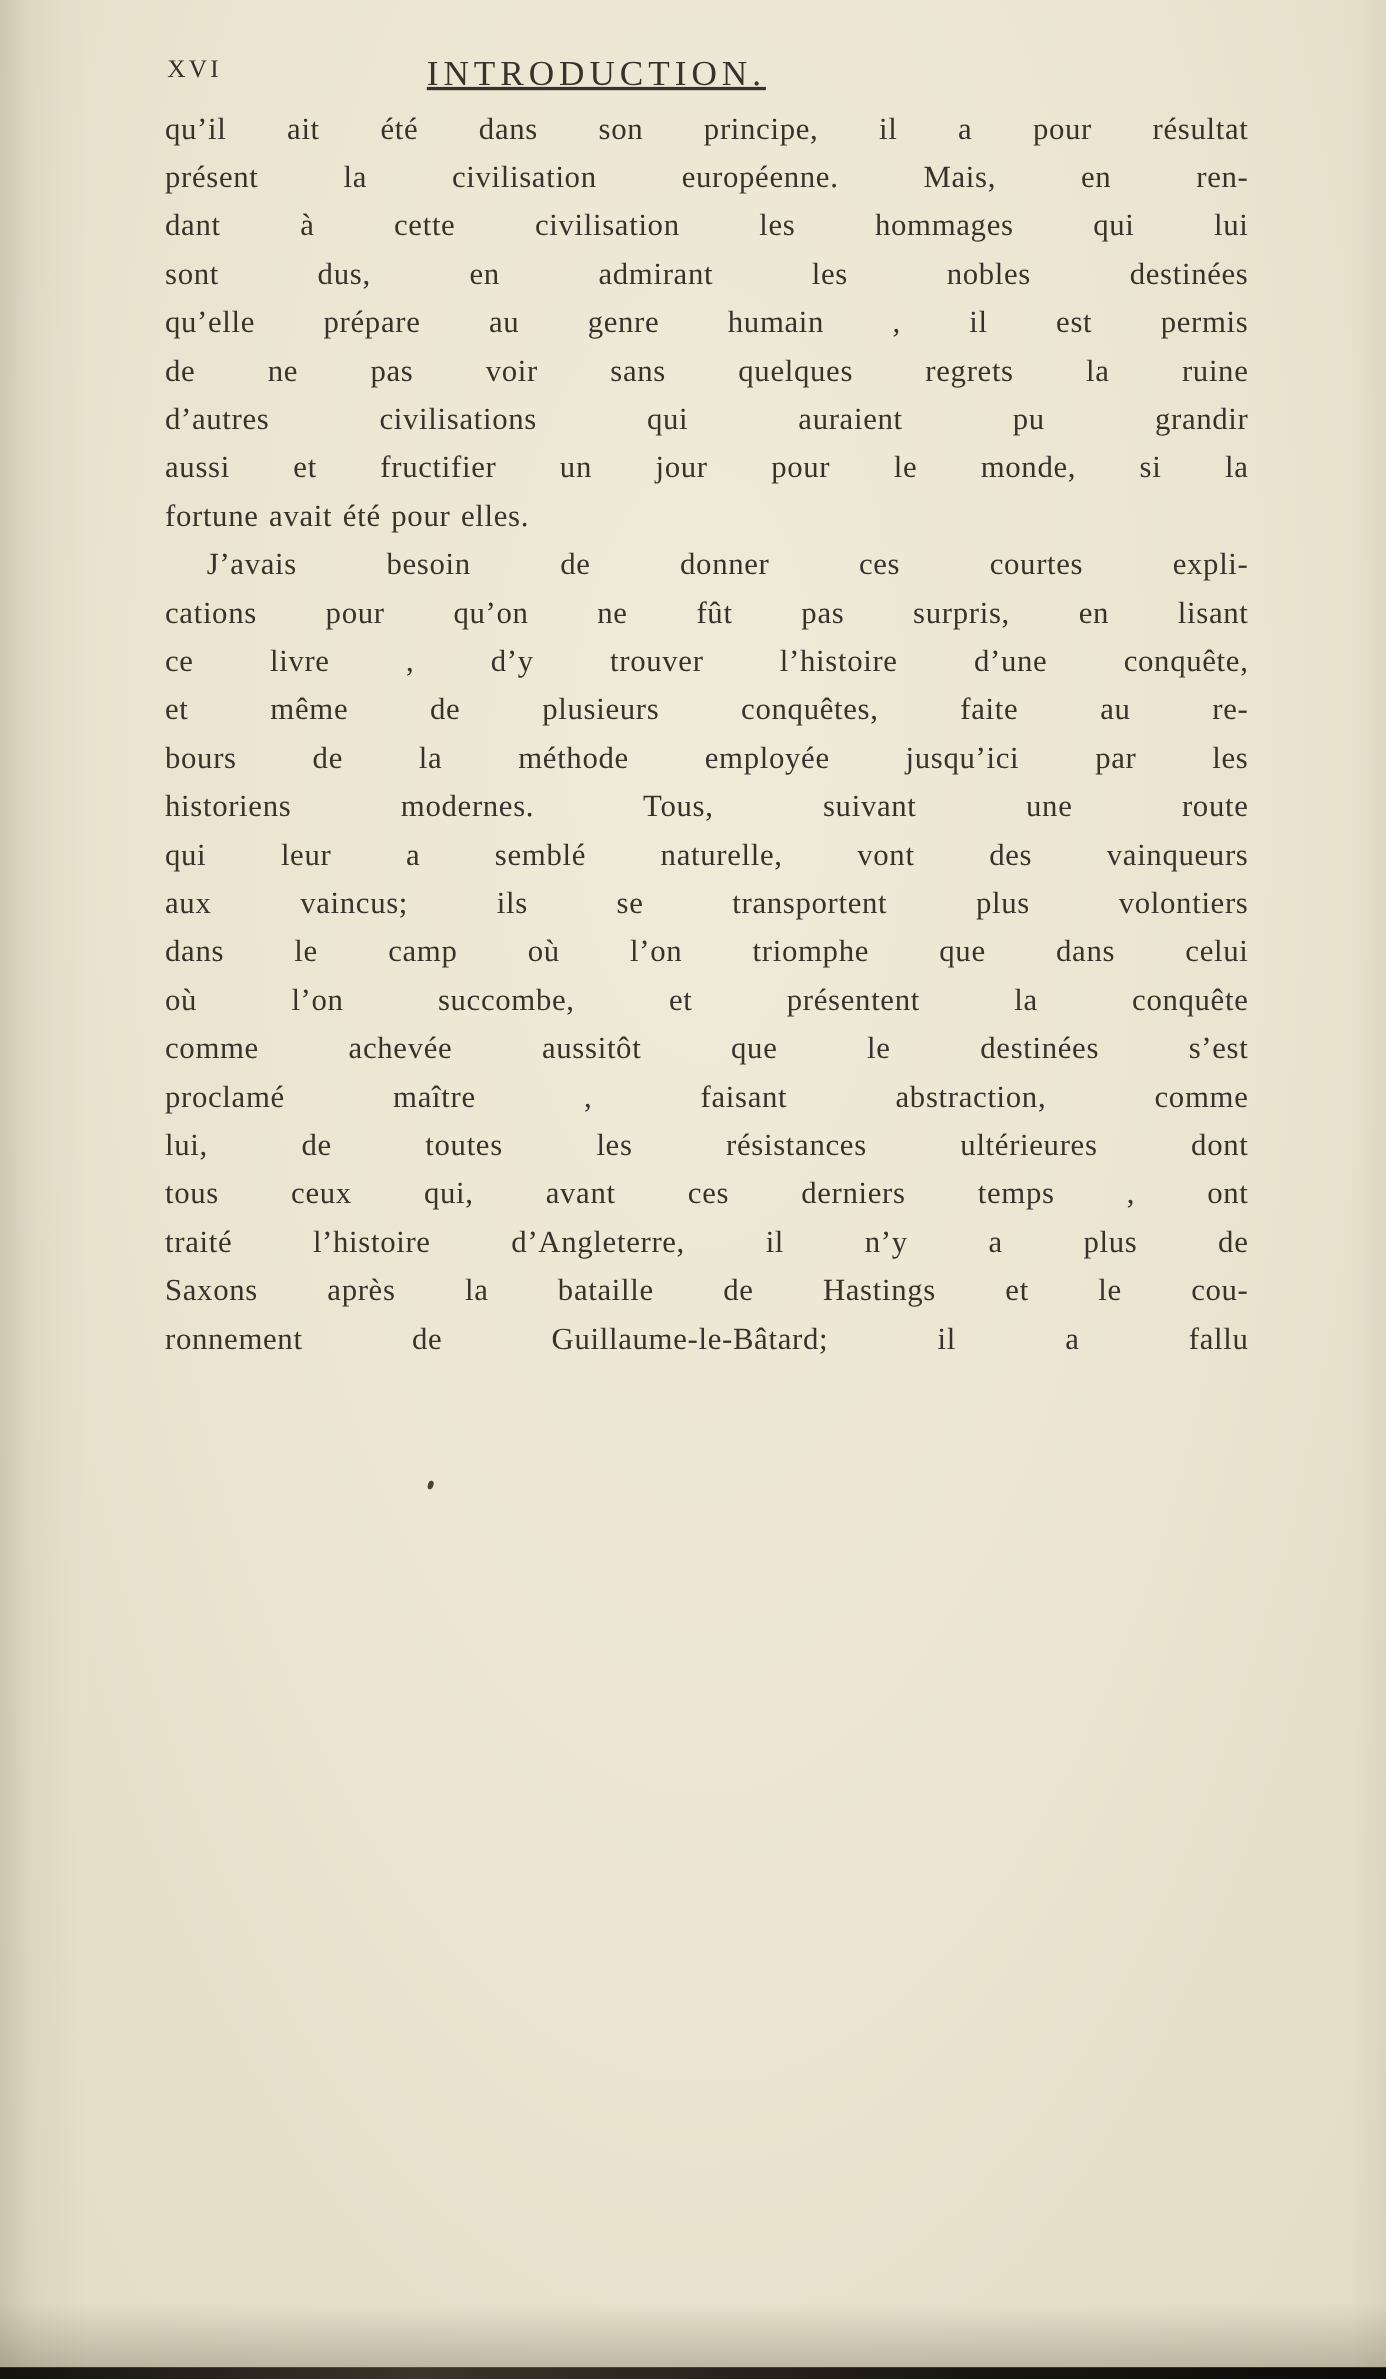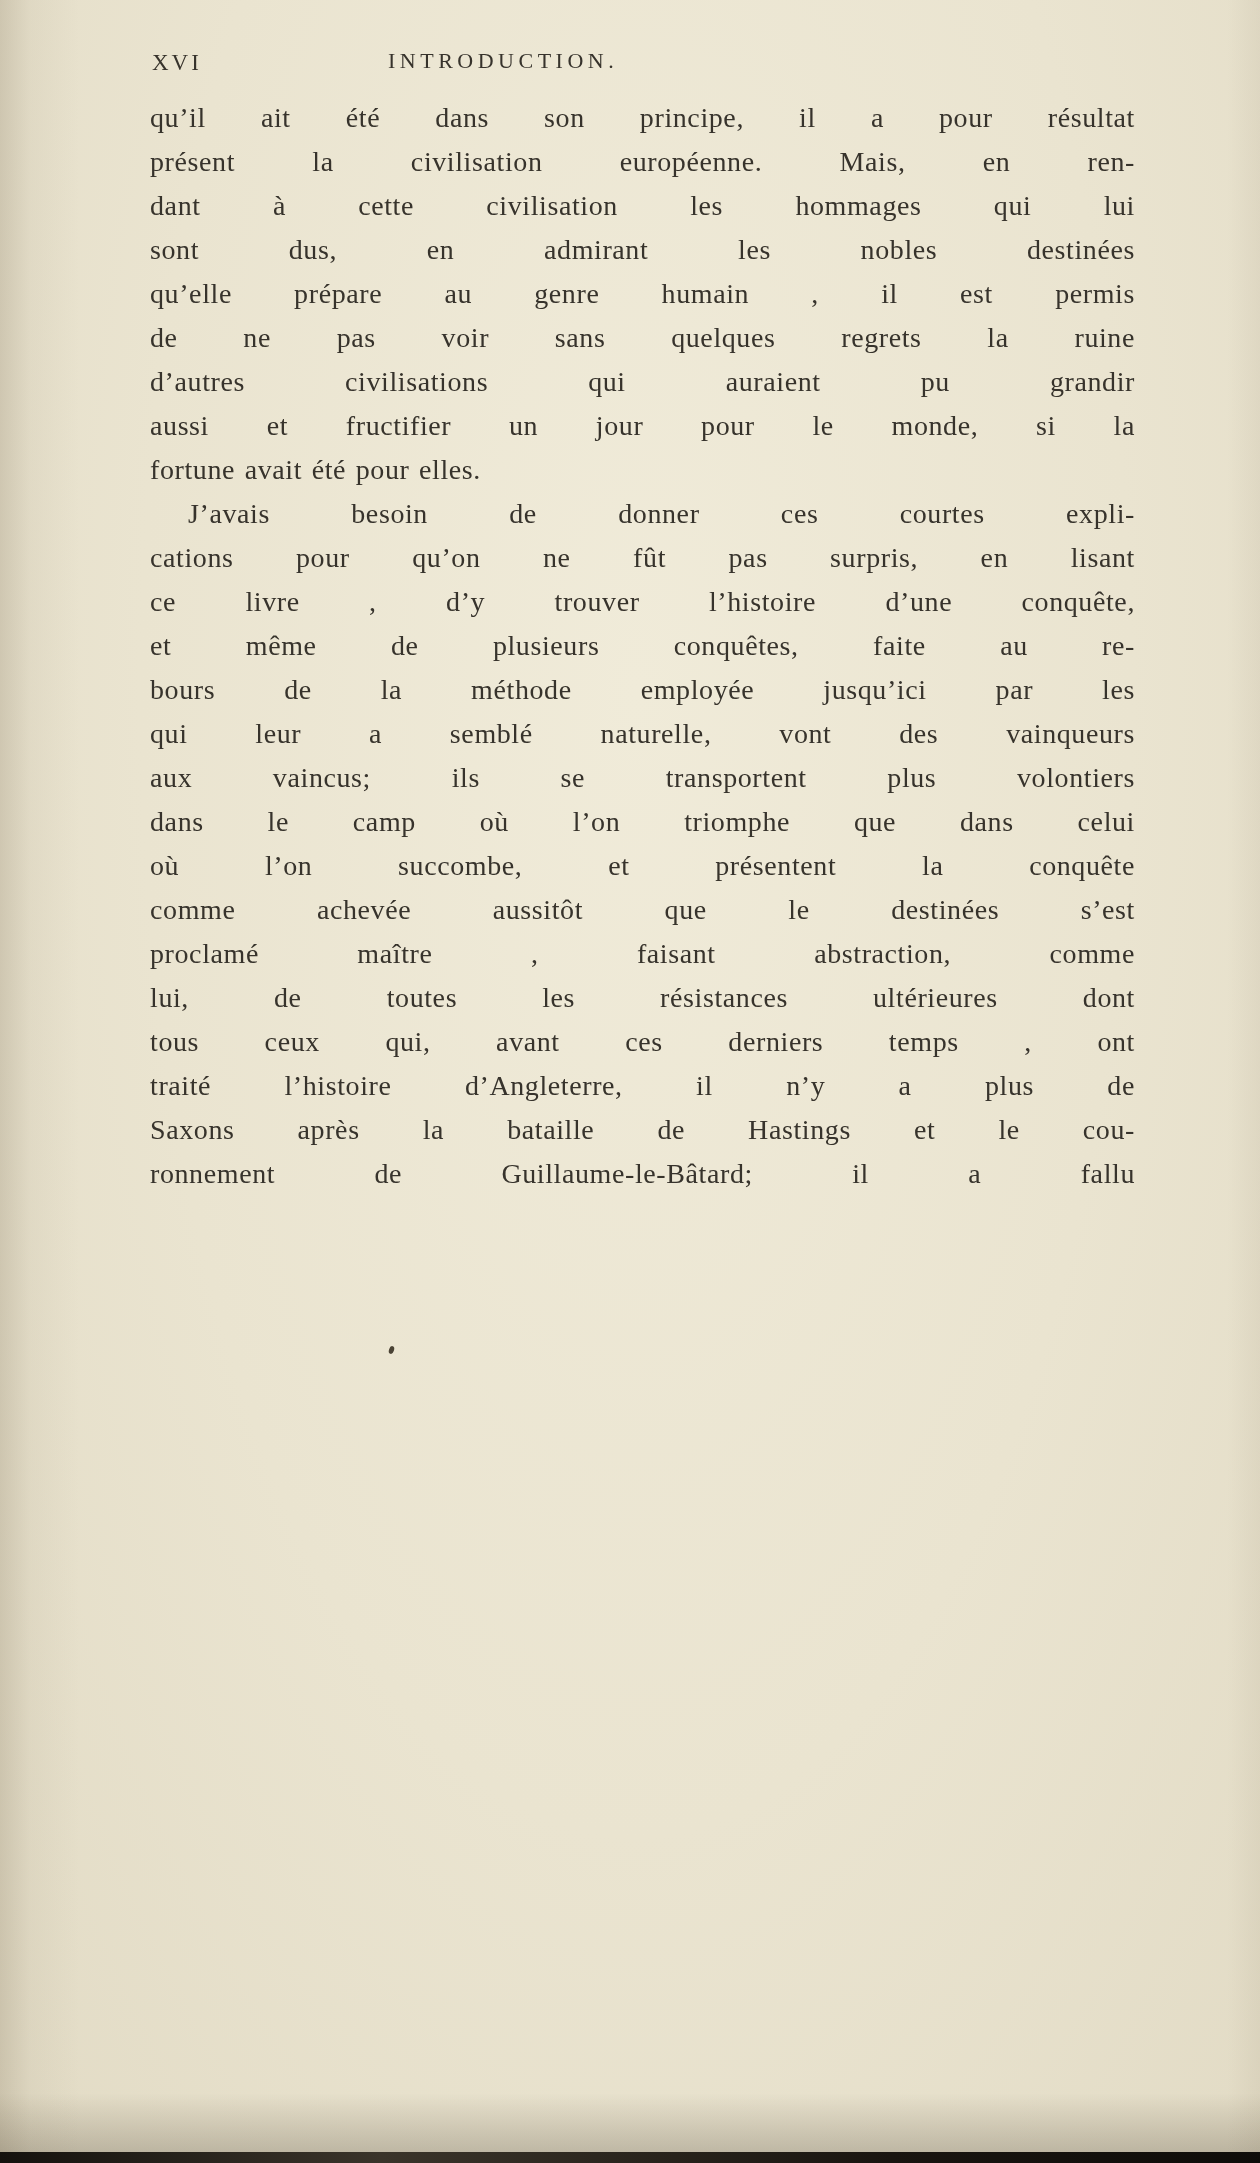--- a/index.html
+++ b/index.html
@@ -36,22 +36,23 @@
     position: absolute;
     left: 152px;
     top: 4px;
     font-size: 23px;
     letter-spacing: 3px;
   }
   .running-title {
     position: absolute;
     left: 388px;
     top: 2px;
-    font-size: 22px;
+    font-size: 32px;
     letter-spacing: 4.5px;
+    text-decoration: underline;
   }
   .text-block {
     position: absolute;
     left: 150px;
     top: 96px;
     width: 985px;
   }
   .line {
     font-size: 28px;
     line-height: 44px;
@@ -99,20 +100,21 @@
       <div class="line">qu’elle prépare au genre humain , il est permis</div>
       <div class="line">de ne pas voir sans quelques regrets la ruine</div>
       <div class="line">d’autres civilisations qui auraient pu grandir</div>
       <div class="line">aussi et fructifier un jour pour le monde, si la</div>
       <div class="line noj">fortune avait été pour elles.</div>
       <div class="line indent">J’avais besoin de donner ces courtes expli-</div>
       <div class="line">cations pour qu’on ne fût pas surpris, en lisant</div>
       <div class="line">ce livre , d’y trouver l’histoire d’une conquête,</div>
       <div class="line">et même de plusieurs conquêtes, faite au re-</div>
       <div class="line">bours de la méthode employée jusqu’ici par les</div>
+      <div class="line">historiens modernes. Tous, suivant une route</div>
       <div class="line">qui leur a semblé naturelle, vont des vainqueurs</div>
       <div class="line">aux vaincus; ils se transportent plus volontiers</div>
       <div class="line">dans le camp où l’on triomphe que dans celui</div>
       <div class="line">où l’on succombe, et présentent la conquête</div>
       <div class="line">comme achevée aussitôt que le destinées s’est</div>
       <div class="line">proclamé maître , faisant abstraction, comme</div>
       <div class="line">lui, de toutes les résistances ultérieures dont</div>
       <div class="line">tous ceux qui, avant ces derniers temps , ont</div>
       <div class="line">traité l’histoire d’Angleterre, il n’y a plus de</div>
       <div class="line">Saxons après la bataille de Hastings et le cou-</div>

